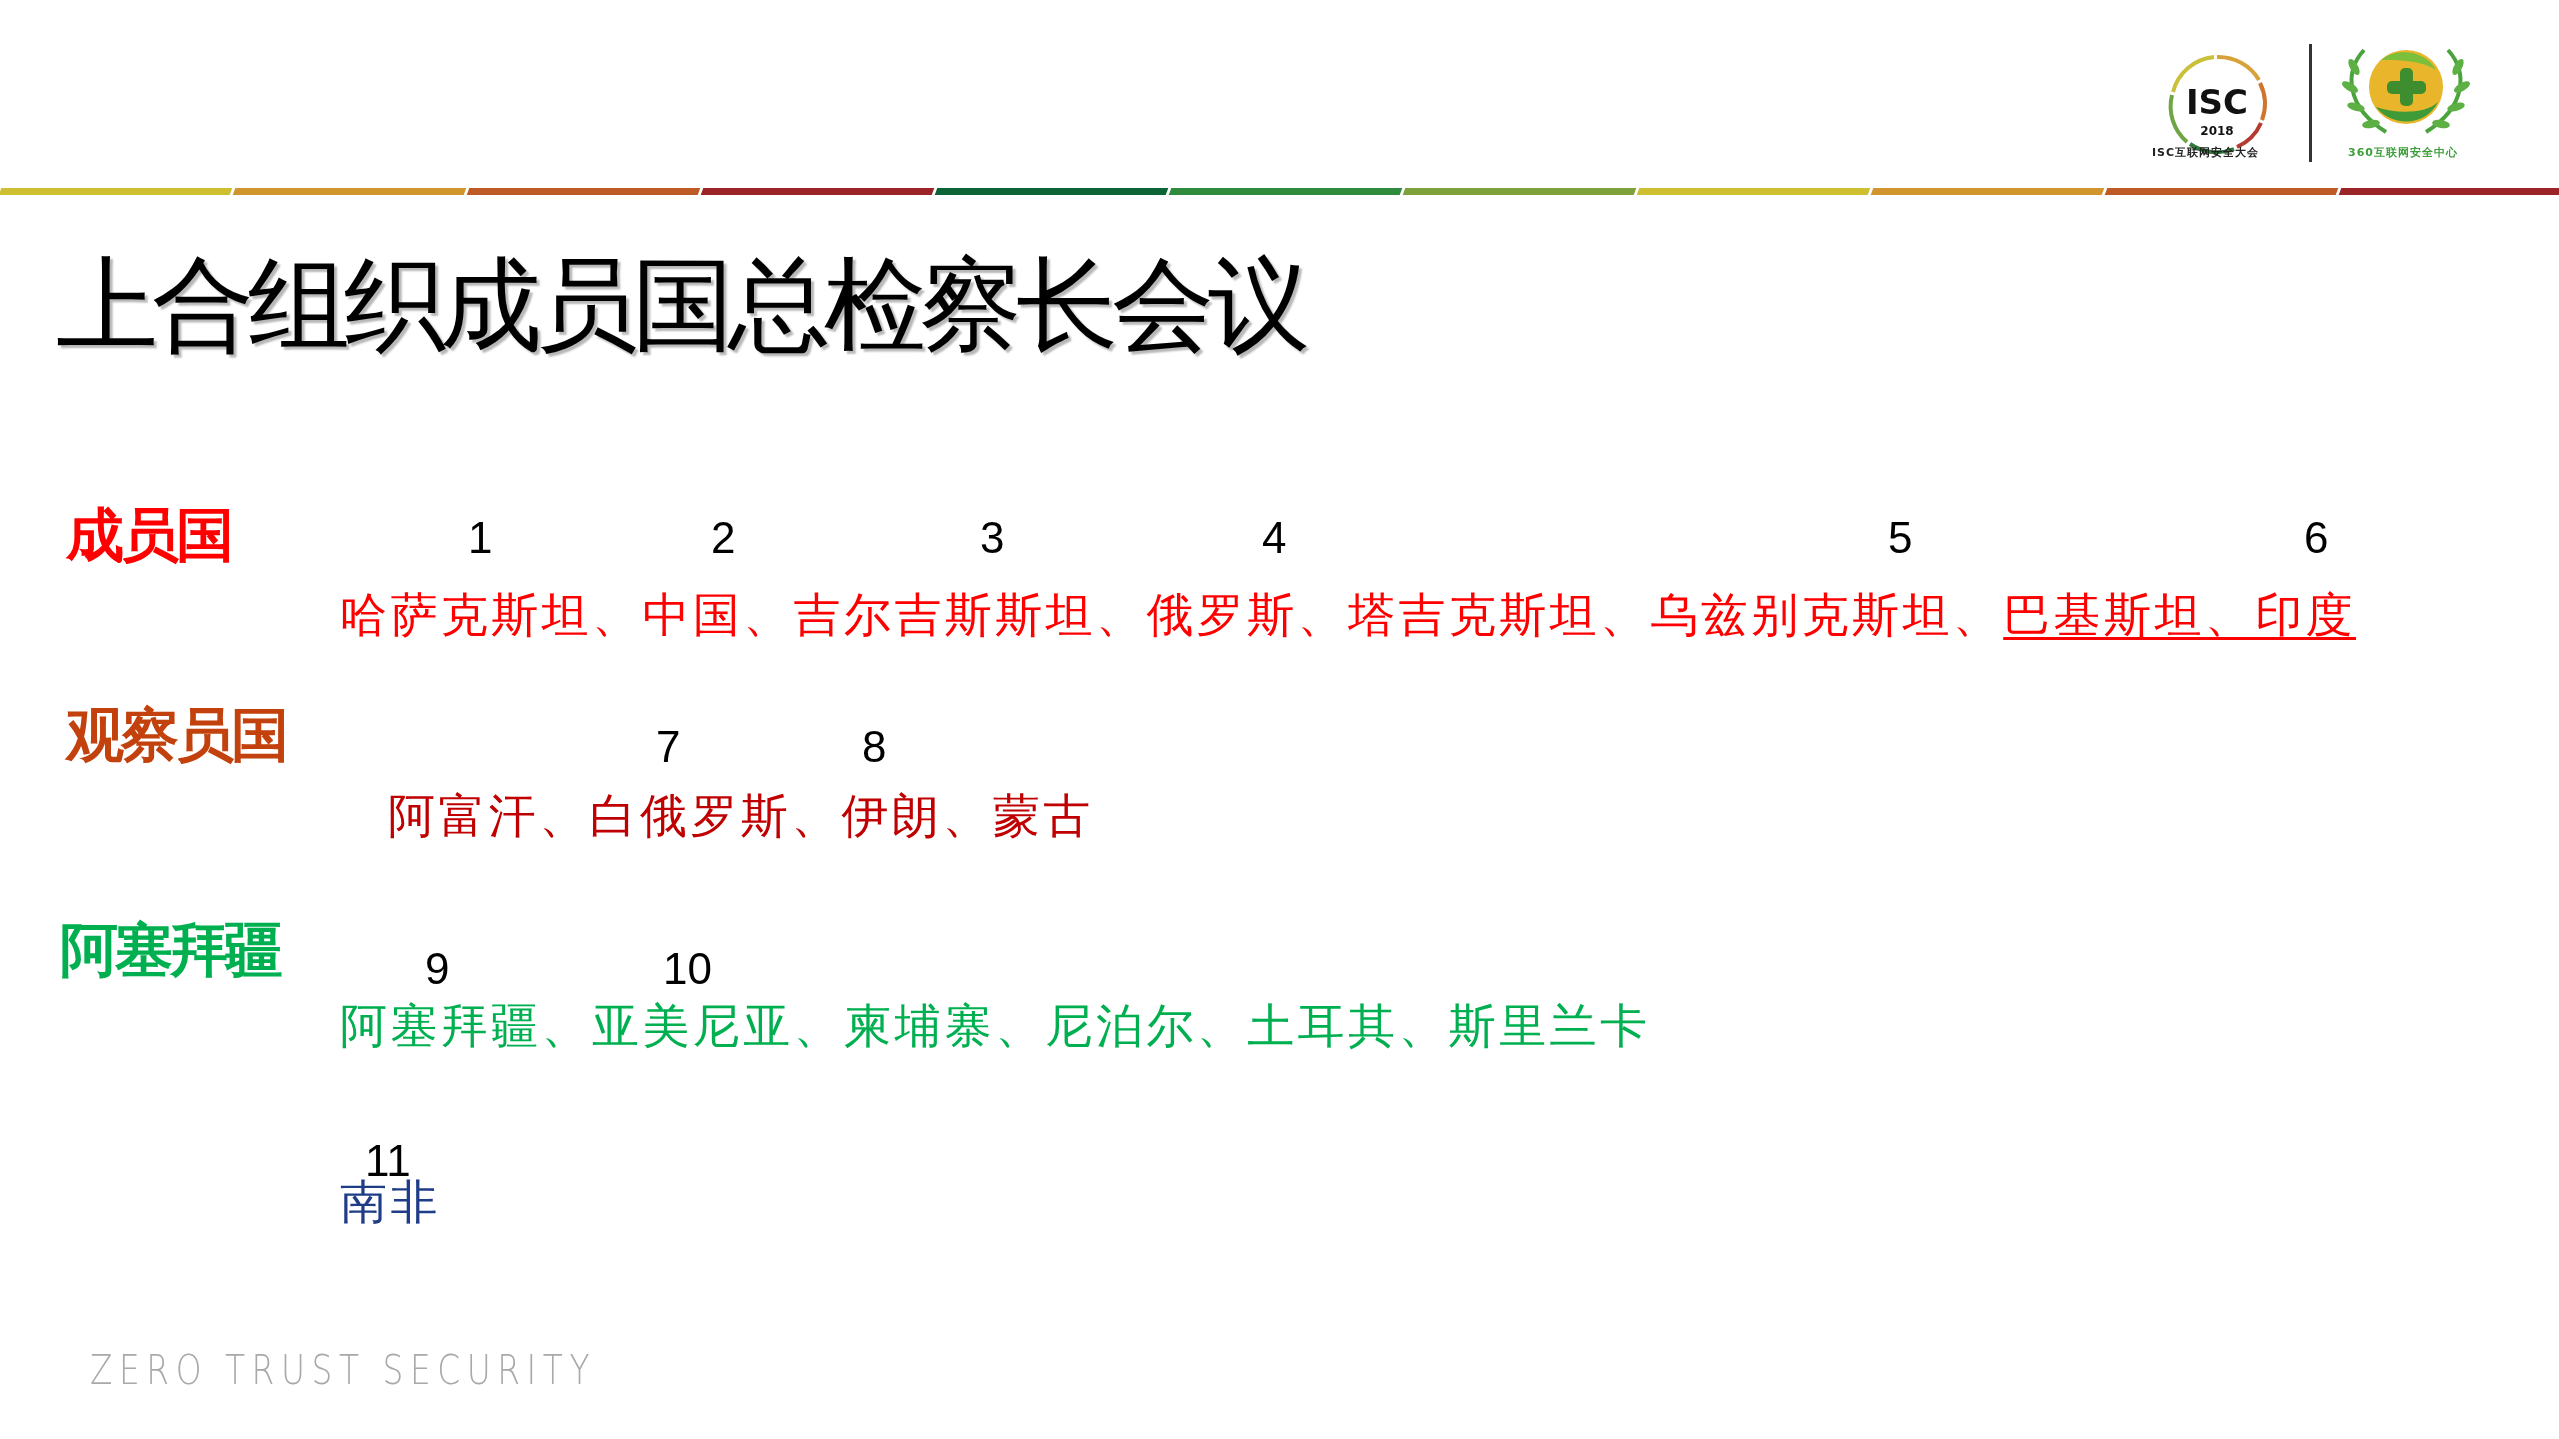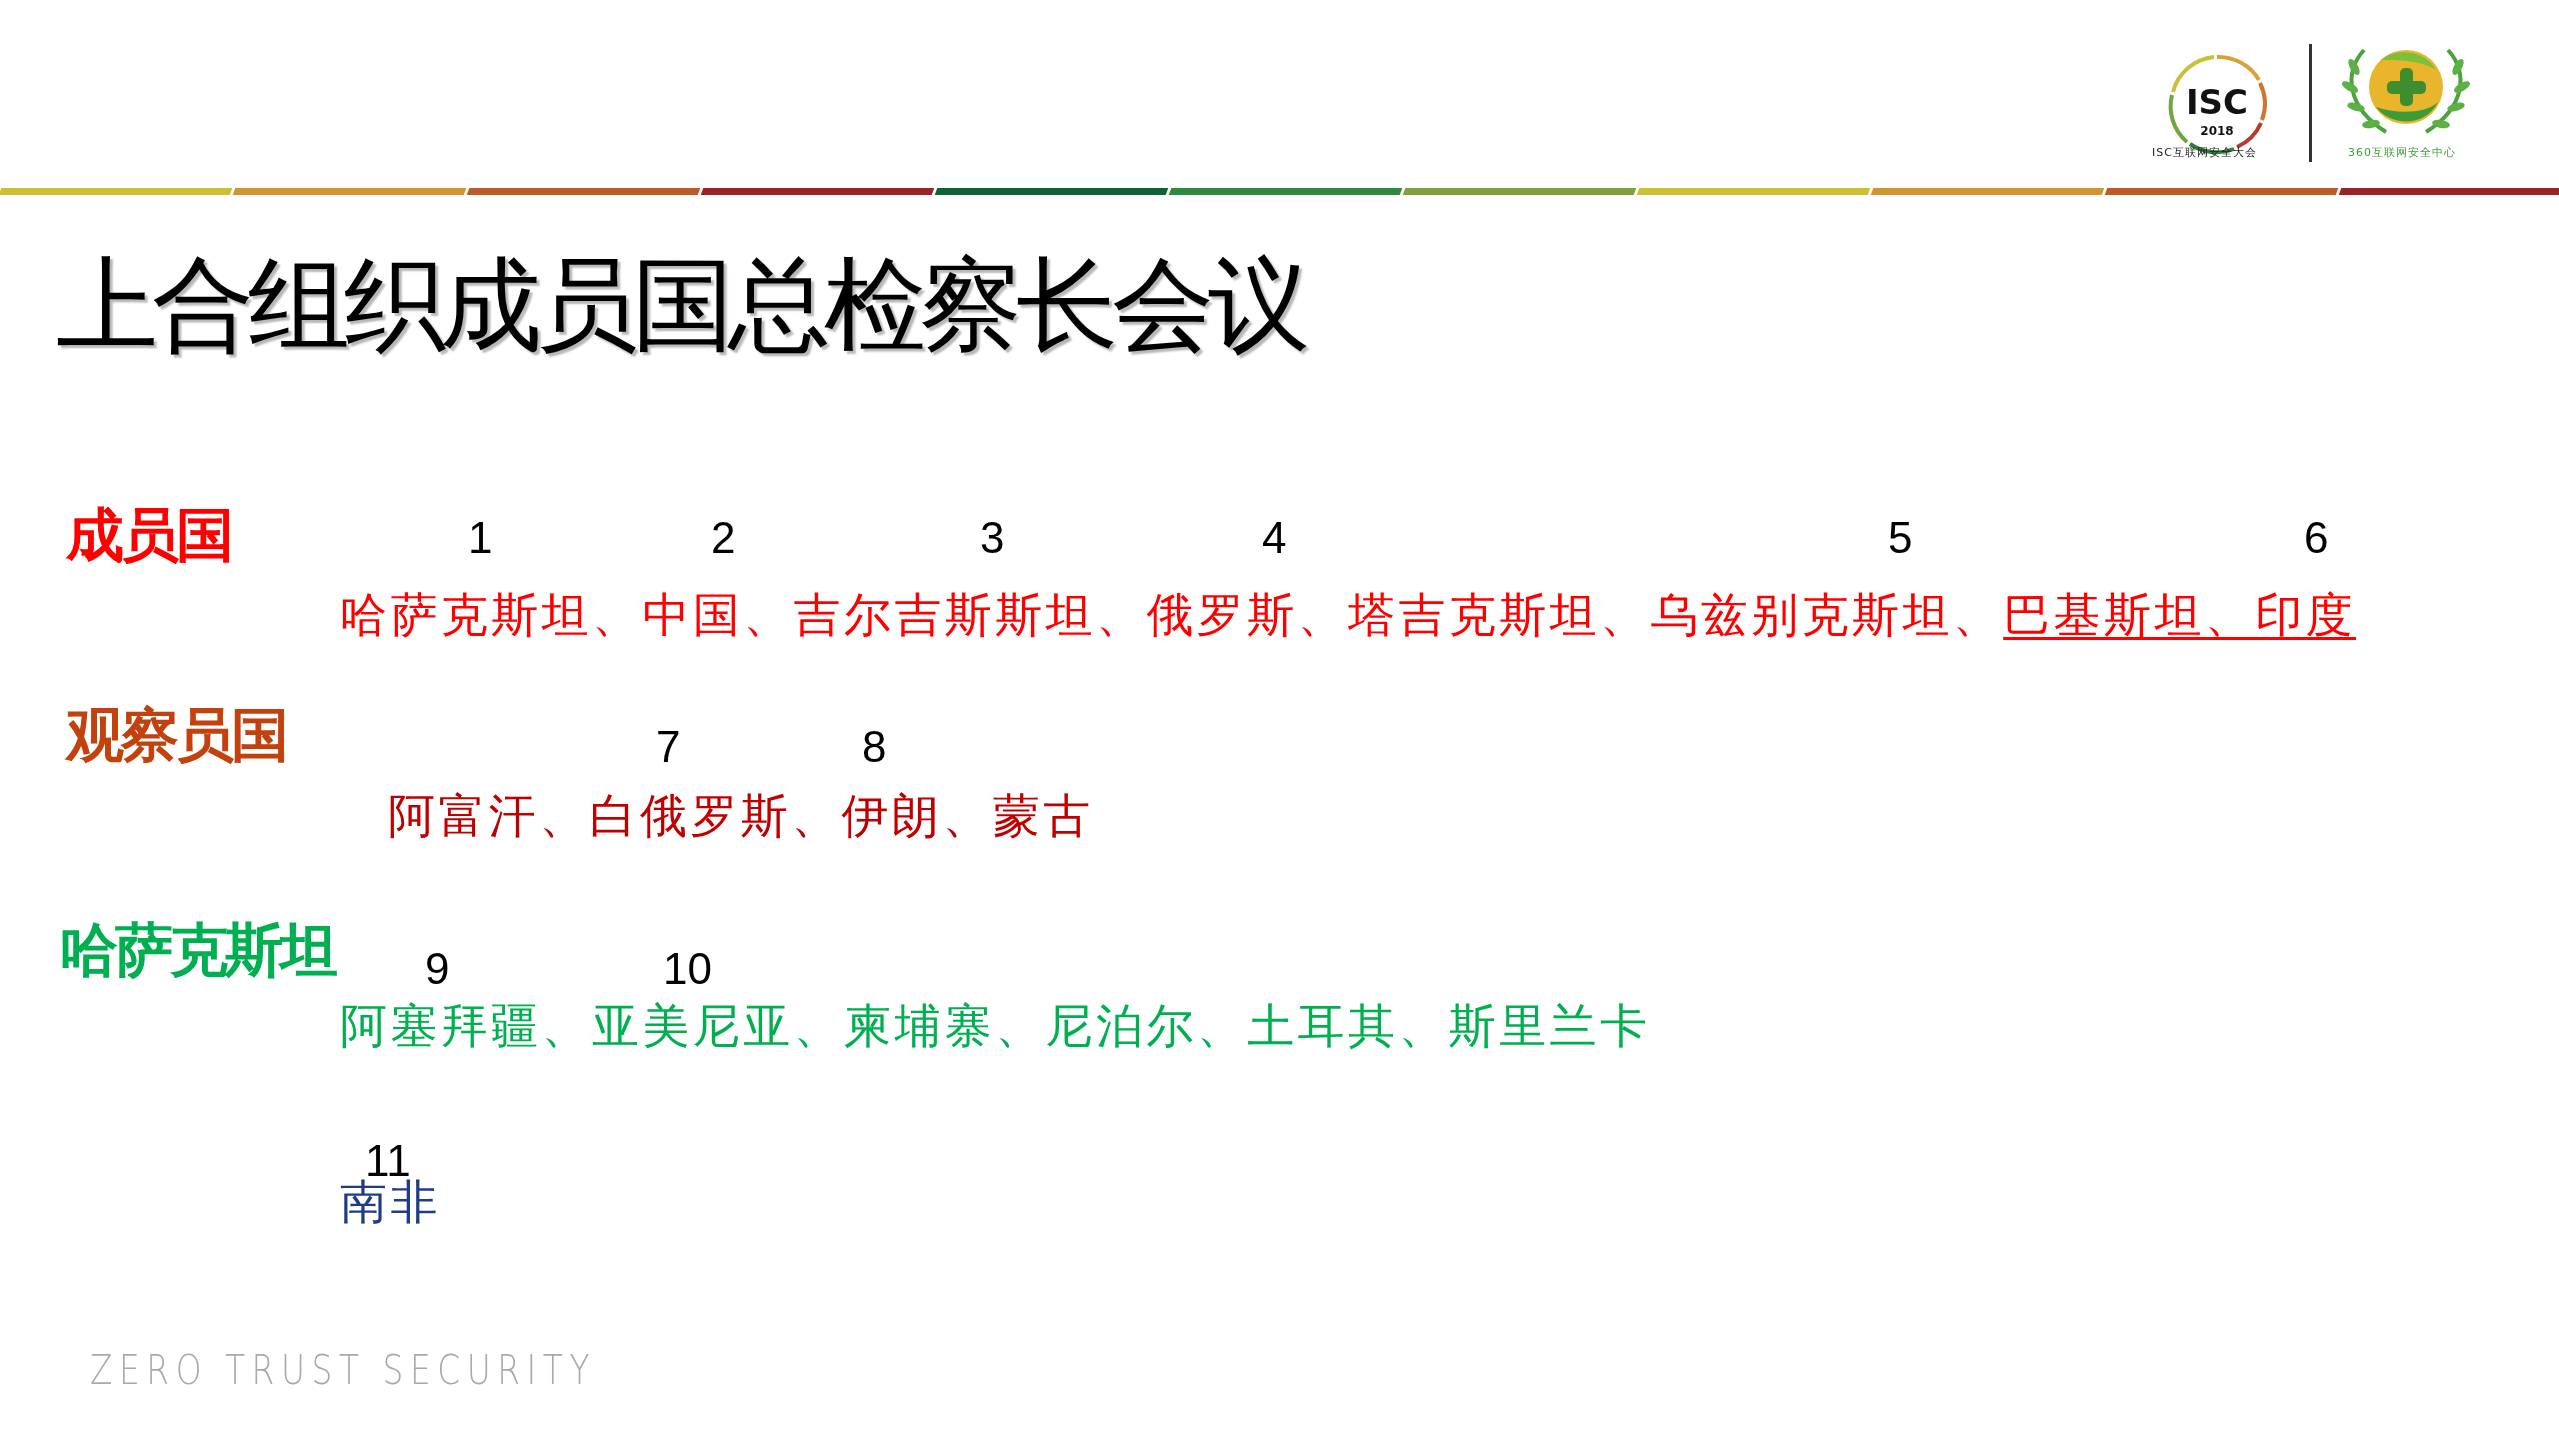--- a/index.html
+++ b/index.html
@@ -8,21 +8,21 @@
       background: #ffffff;
       font-family: "DejaVu Serif", "Liberation Serif", serif;
     }
     .abs { position: absolute; }
 
     
     .isc-logo { left: 2152px; top: 40px; width: 130px; height: 130px; }
     .divider-v { left: 2309px; top: 44px; width: 3px; height: 118px; background: #333; }
     .logo360 { left: 2336px; top: 32px; width: 140px; height: 140px; }
     .logo-caption {
-      position: absolute; font-family: "DejaVu Sans", sans-serif; font-weight: normal;
+      position: absolute; font-family: "DejaVu Sans", sans-serif; font-weight: bold;
       font-size: 12px; white-space: nowrap; letter-spacing: 1px;
     }
 
     
     .band { left: 0; top: 188px; width: 2559px; height: 7px; display: flex; gap: 0; }
     .band .seg {
       flex: 0 0 auto; width: 231px; height: 7px; margin-right: 3px;
       transform: skewX(-20deg);
     }
 
@@ -127,21 +127,21 @@
 <div class="num" style="left:2304px; top:513px;">6</div>
 <div class="country-line" style="left:340px; top:585px; color:#FF0000;">
   <span>哈萨克斯坦、中国、吉尔吉斯斯坦、俄罗斯、塔吉克斯坦、乌兹别克斯坦、</span><span class="u">巴基斯坦、印度</span>
 </div>
 
 <div class="section-label" style="left:66px; top:700px; color:#c2410c;">观察员国</div>
 <div class="num" style="left:656px; top:722px;">7</div>
 <div class="num" style="left:862px; top:722px;">8</div>
 <div class="country-line" style="left:340px; top:786px; color:#C00000;margin-left:48px;">阿富汗、白俄罗斯、伊朗、蒙古</div>
 
-<div class="section-label" style="left:60px; top:915px; color:#00B050;">哈萨克斯坦</div>
+<div class="section-label" style="left:60px; top:915px; color:#00B050;">阿塞拜疆</div>
 <div class="num" style="left:425px; top:944px;">9</div>
 <div class="num" style="left:663px; top:944px;">10</div>
 <div class="country-line" style="left:340px; top:996px; color:#00B050;">阿塞拜疆、亚美尼亚、柬埔寨、尼泊尔、土耳其、斯里兰卡</div>
 
 <div class="num" style="left:365px; top:1124px;margin-top:12px;">11</div>
 <div class="country-line" style="left:340px; top:1172px; color:#1F3C88;">南非</div>
 
 <div class="abs footer">ZERO TRUST SECURITY</div>
 
 </body></html>

